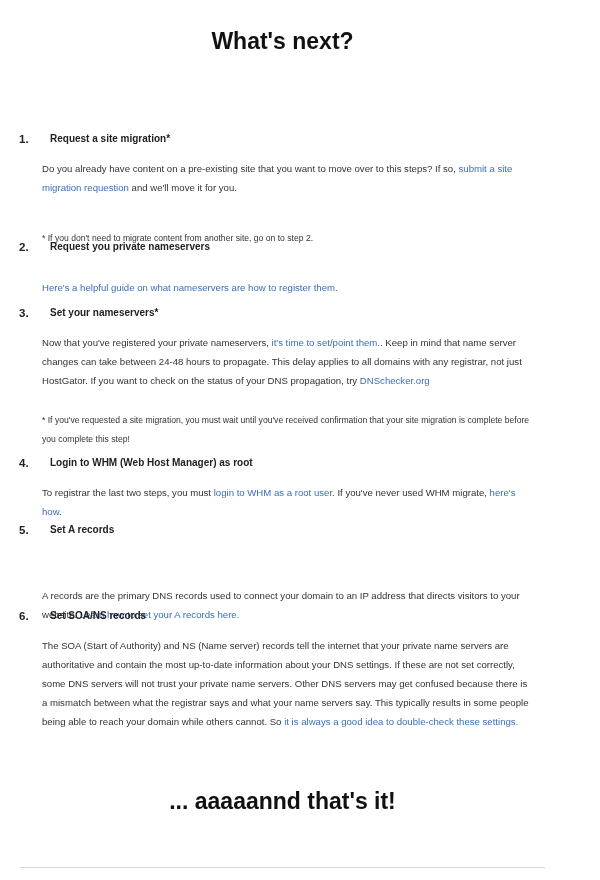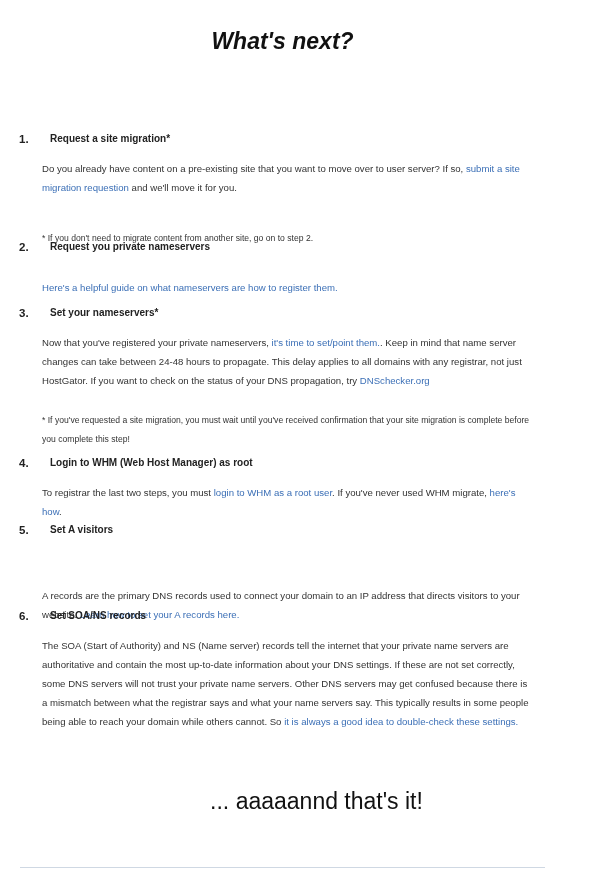--- a/index.html
+++ b/index.html
@@ -1,38 +1,38 @@
 <!DOCTYPE html>
 <html><head>
   <meta charset="utf-8">
   <style>
     html, body { margin: 0; padding: 0; background: #ffffff; }
     body { width: 600px; height: 880px; overflow: hidden; position: relative; font-family: "Liberation Sans", sans-serif; color: #222; }
-    .title { position: absolute; top: 28px; left: 0; width: 565px; text-align: center; font-size: 23px; font-weight: bold; color: #111; margin: 0; font-style: italic; }
+    .title { position: absolute; top: 28px; left: 0; width: 565px; text-align: center; font-size: 23px; font-weight: bold; color: #111; margin: 0; }
     .steps { position: absolute; top: 133px; left: 0; width: 600px; }
     .step { position: absolute; left: 0; width: 600px; }
     .step-num { position: absolute; left: 19px; top: 0; font-size: 11.5px; font-weight: bold; color: #222; }
     .step-title { position: absolute; left: 50px; top: 0; font-size: 10px; font-weight: bold; color: #222; }
     .step-body { position: absolute; left: 42px; width: 490px; font-size: 9.6px; line-height: 19px; color: #333; }
     .step-note { position: absolute; left: 42px; width: 490px; font-size: 8.6px; line-height: 19px; color: #333; }
     a { color: #3b6fb6; text-decoration: none; }
-    .closing { position: absolute; top: 788px; left: 0; width: 565px; text-align: center; font-size: 23px; font-weight: normal; color: #111; margin: 0; padding-left: 34px; }
+    .closing { position: absolute; top: 788px; left: 0; width: 565px; text-align: center; font-size: 23px; font-weight: bold; color: #111; margin: 0; }
     .divider { position: absolute; top: 867px; left: 20px; width: 525px; height: 1px; background: #cfd8e3; }
   </style>
 </head>
 <body>
 
 <h1 class="title">What's next?</h1>
 
 <div class="steps">
 
   <div class="step" style="top:0px;">
     <span class="step-num">1.</span>
     <span class="step-title">Request a site migration*</span>
-    <div class="step-body" style="top:26px;"><span>Do you already have content on a pre-existing site that you want to move over to user server? If so, </span><a href="#">submit a site migration requestion</a><span> and we'll move it for you.</span></div>
+    <div class="step-body" style="top:26px;"><span>Do you already have content on a pre-existing site that you want to move over to this steps? If so, </span><a href="#">submit a site migration requestion</a><span> and we'll move it for you.</span></div>
     <div class="step-note" style="top:71px;margin-top:25px;">* If you don't need to migrate content from another site, go on to step 2.</div>
   </div>
 
   <div class="step" style="top:108px;">
     <span class="step-num">2.</span>
     <span class="step-title">Request you private nameservers</span>
     <div class="step-body" style="top:37px;"><a href="#">Here's a helpful guide on what nameservers are how to register them.</a></div>
   </div>
 
   <div class="step" style="top:174px;">
@@ -43,21 +43,21 @@
   </div>
 
   <div class="step" style="top:324px;">
     <span class="step-num">4.</span>
     <span class="step-title">Login to WHM (Web Host Manager) as root</span>
     <div class="step-body" style="top:26px;"><span>To registrar the last two steps, you must </span><a href="#">login to WHM as a root user</a><span>. If you've never used WHM migrate, </span><a href="#">here's how</a><span>.</span></div>
   </div>
 
   <div class="step" style="top:391px;">
     <span class="step-num">5.</span>
-    <span class="step-title">Set A visitors</span>
+    <span class="step-title">Set A records</span>
     <div class="step-body" style="top:26px;margin-top:36px;"><span>A records are the primary DNS records used to connect your domain to an IP address that directs visitors to your website. </span><a href="#">Learn how to set your A records here.</a></div>
   </div>
 
   <div class="step" style="top:477px;">
     <span class="step-num">6.</span>
     <span class="step-title">Set SOA/NS records</span>
     <div class="step-body" style="top:26px;"><span>The SOA (Start of Authority) and NS (Name server) records tell the internet that your private name servers are authoritative and contain the most up-to-date information about your DNS settings. If these are not set correctly, some DNS servers will not trust your private name servers. Other DNS servers may get confused because there is a mismatch between what the registrar says and what your name servers say. This typically results in some people being able to reach your domain while others cannot. So </span><a href="#">it is always a good idea to double-check these settings.</a></div>
   </div>
 
 </div>

